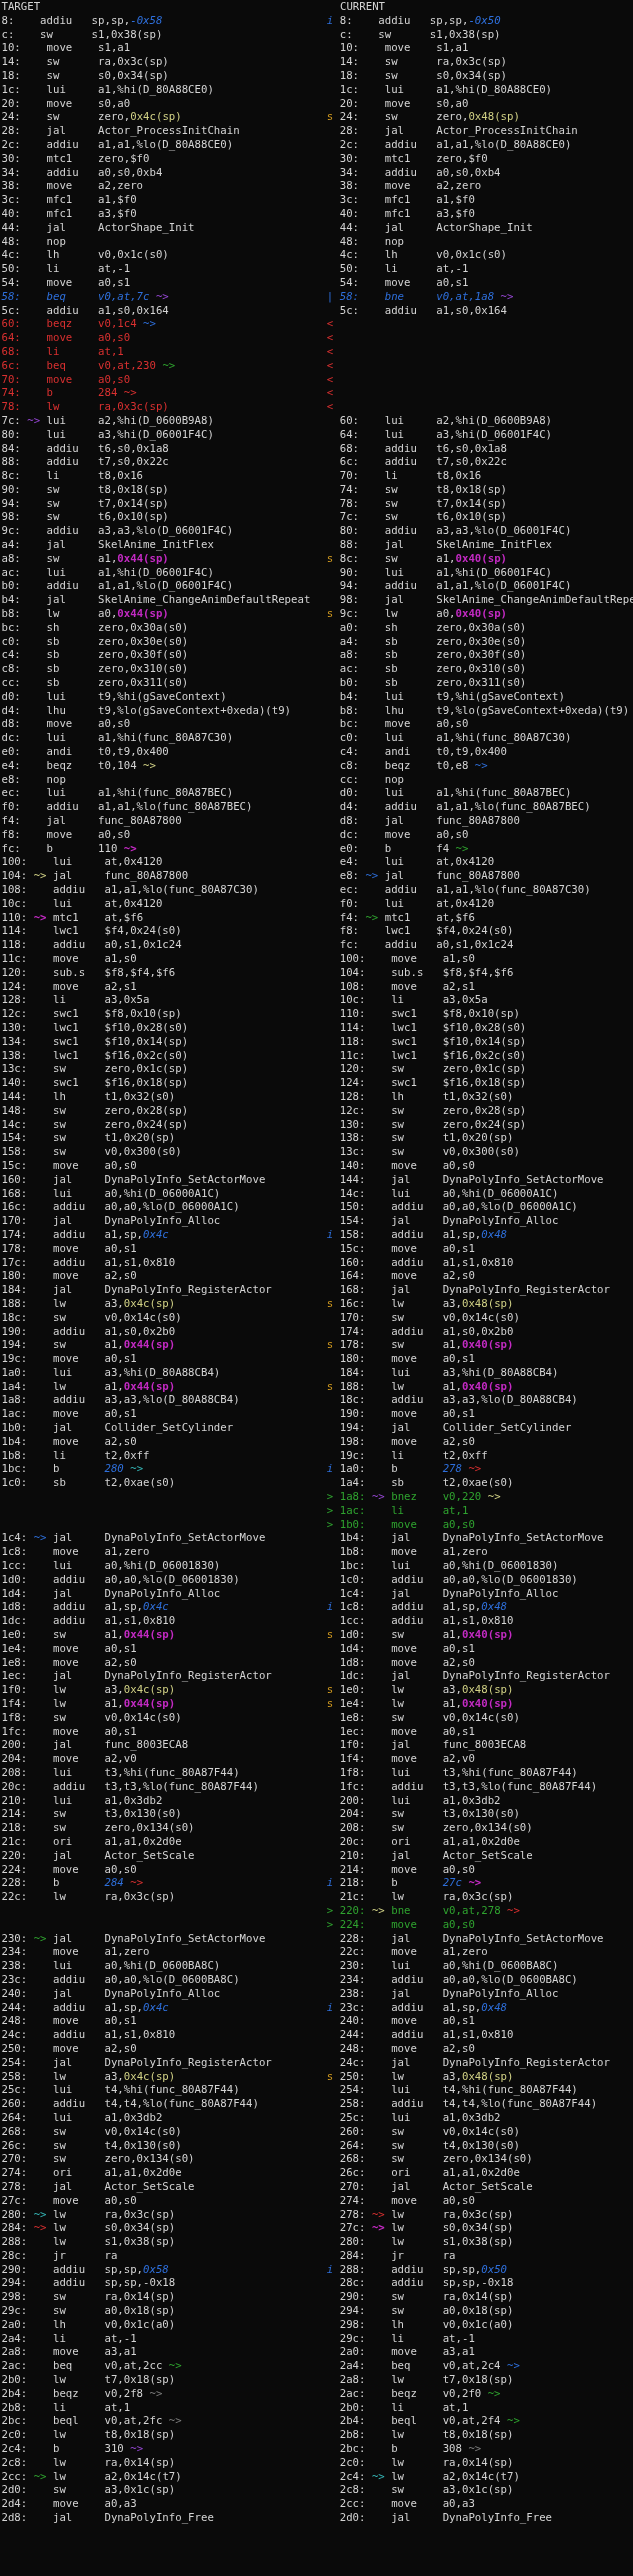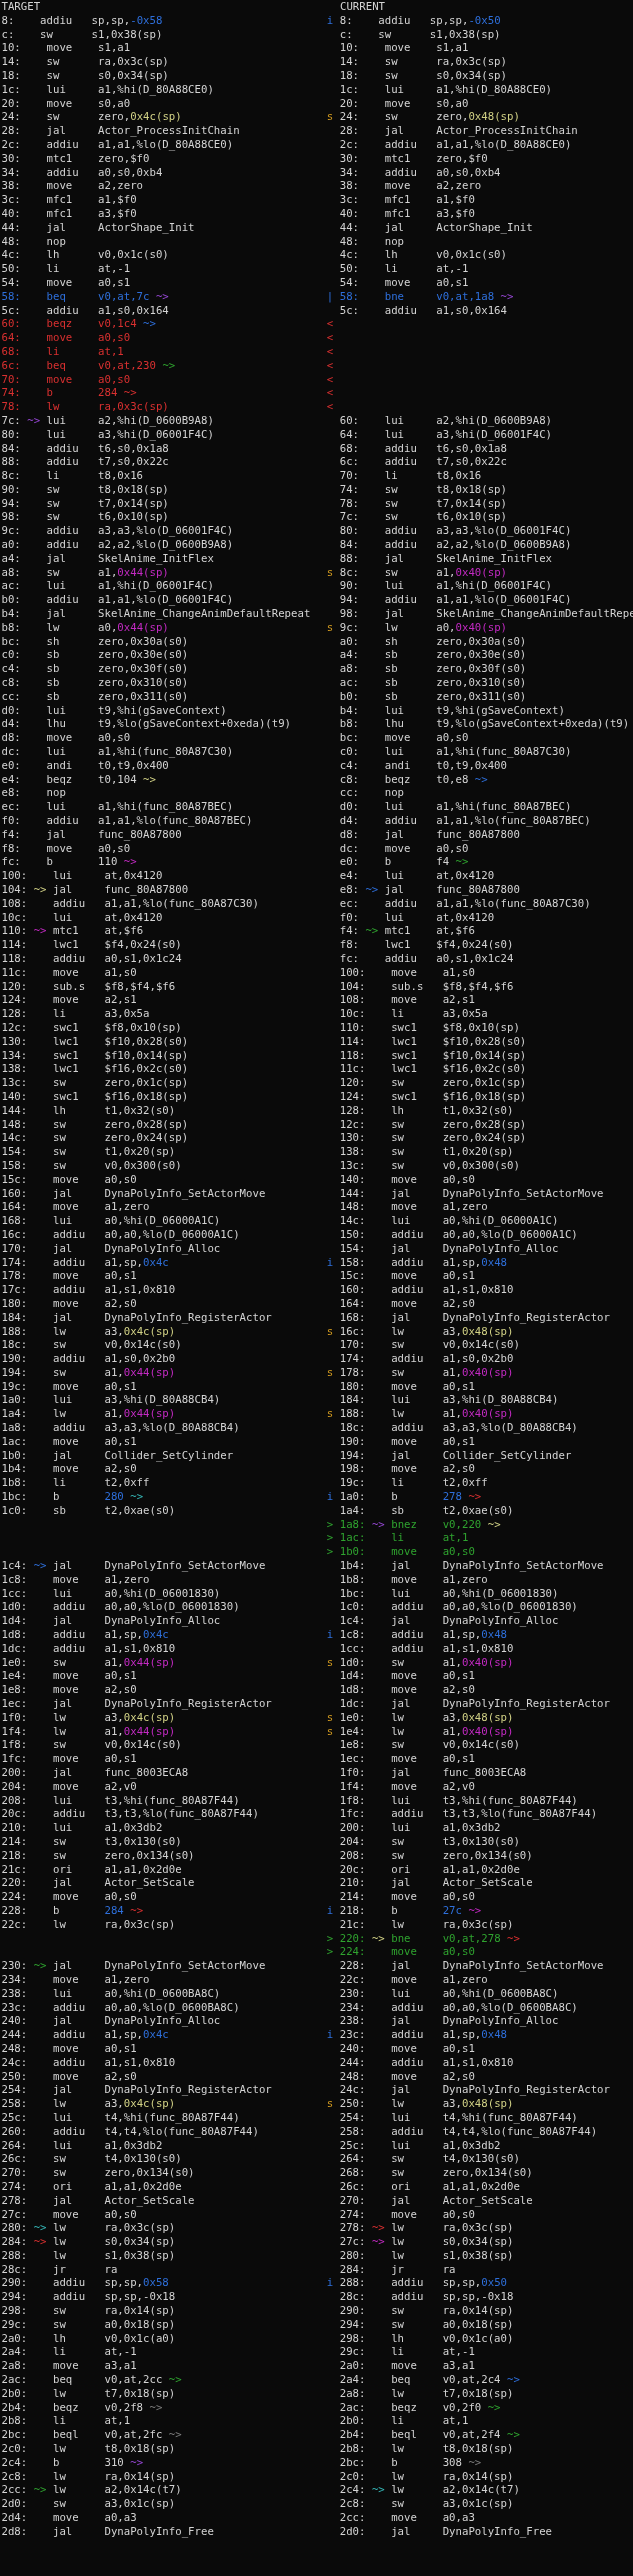--- a/index.html
+++ b/index.html
@@ -9,22 +9,22 @@
     font-family:"DejaVu Sans Mono","Liberation Mono",monospace;
     font-size:10.7px;line-height:13.8px;color:var(--fg,#d4d4d4);
   }
   #diff{width:633px;height:2576px;overflow:hidden;}
   .row{height:13.8px;display:flex;}
   .col{white-space:pre;overflow:hidden;flex:none;}
   .col.l{width:316px;padding-left:1.5px;}
   .col.r{width:313px;padding-left:2.9px;}
   .hdr .col{color:var(--fg);}
   .hdr .col.r{padding-left:22.5px;}
-  .c-b{color:var(--b);} .c-r{color:var(--r);} .c-g{color:var(--g);}
-  .c-y{color:var(--y);margin-top:12px;} .c-o{color:var(--o);} .c-m{color:var(--m);}
+  .c-b{color:var(--b);font-style:italic;} .c-r{color:var(--r);} .c-g{color:var(--g);}
+  .c-y{color:var(--y);margin-top:12px;} .c-o{color:var(--o);} .c-m{color:var(--m);font-weight:bold;}
   .c-p{color:var(--p);} .c-c{color:var(--c);} .c-d{color:var(--d);}
 </style>
 </head>
 <body style="--bg: #0a0a0a; --fg: #d4d4d4; --b: #2e6fdb; --r: #d93030; --g: #2fa32f; --y: #d2d286; --o: #d19a20; --m: #c32ac3; --p: #9647d4; --c: #35b8b8; --d: #7d7d7d;">
 
 <div id="diff">
   <div class="row hdr">
     <span class="col l">TARGET</span>
     <span class="col r">CURRENT</span>
   </div>
@@ -175,24 +175,20 @@
       </div>
       <div class="row">
         <span class="col l"><span>98:    sw      t6,0x10(sp)</span></span>
         <span class="col r"><span>   7c:    sw      t6,0x10(sp)</span></span>
       </div>
       <div class="row">
         <span class="col l"><span>9c:    addiu   a3,a3,%lo(D_06001F4C)</span></span>
         <span class="col r"><span>   80:    addiu   a3,a3,%lo(D_06001F4C)</span></span>
       </div>
       <div class="row">
-        <span class="col l"><span>a0:    addiu   a2,a2,%lo(D_0600B9A8)</span></span>
-        <span class="col r"><span>   84:    addiu   a2,a2,%lo(D_0600B9A8)</span></span>
-      </div>
-      <div class="row">
         <span class="col l"><span>a4:    jal     SkelAnime_InitFlex</span></span>
         <span class="col r"><span>   88:    jal     SkelAnime_InitFlex</span></span>
       </div>
       <div class="row">
         <span class="col l"><span>a8:    sw      a1,</span><span class="c-m">0x44(sp)</span></span>
         <span class="col r"><span class="c-o"> s </span><span>8c:    sw      a1,</span><span class="c-m">0x40(sp)</span></span>
       </div>
       <div class="row">
         <span class="col l"><span>ac:    lui     a1,%hi(D_06001F4C)</span></span>
         <span class="col r"><span>   90:    lui     a1,%hi(D_06001F4C)</span></span>
@@ -367,24 +363,20 @@
       </div>
       <div class="row">
         <span class="col l"><span>15c:    move    a0,s0</span></span>
         <span class="col r"><span>   140:    move    a0,s0</span></span>
       </div>
       <div class="row">
         <span class="col l"><span>160:    jal     DynaPolyInfo_SetActorMove</span></span>
         <span class="col r"><span>   144:    jal     DynaPolyInfo_SetActorMove</span></span>
       </div>
       <div class="row">
-        <span class="col l"><span>164:    move    a1,zero</span></span>
-        <span class="col r"><span>   148:    move    a1,zero</span></span>
-      </div>
-      <div class="row">
         <span class="col l"><span>168:    lui     a0,%hi(D_06000A1C)</span></span>
         <span class="col r"><span>   14c:    lui     a0,%hi(D_06000A1C)</span></span>
       </div>
       <div class="row">
         <span class="col l"><span>16c:    addiu   a0,a0,%lo(D_06000A1C)</span></span>
         <span class="col r"><span>   150:    addiu   a0,a0,%lo(D_06000A1C)</span></span>
       </div>
       <div class="row">
         <span class="col l"><span>170:    jal     DynaPolyInfo_Alloc</span></span>
         <span class="col r"><span>   154:    jal     DynaPolyInfo_Alloc</span></span>
@@ -641,20 +633,24 @@
         <span class="col l"><span>25c:    lui     t4,%hi(func_80A87F44)</span></span>
         <span class="col r"><span>   254:    lui     t4,%hi(func_80A87F44)</span></span>
       </div>
       <div class="row">
         <span class="col l"><span>260:    addiu   t4,t4,%lo(func_80A87F44)</span></span>
         <span class="col r"><span>   258:    addiu   t4,t4,%lo(func_80A87F44)</span></span>
       </div>
       <div class="row">
         <span class="col l"><span>264:    lui     a1,0x3db2</span></span>
         <span class="col r"><span>   25c:    lui     a1,0x3db2</span></span>
+      </div>
+      <div class="row">
+        <span class="col l"><span>268:    sw      v0,0x14c(s0)</span></span>
+        <span class="col r"><span>   260:    sw      v0,0x14c(s0)</span></span>
       </div>
       <div class="row">
         <span class="col l"><span>26c:    sw      t4,0x130(s0)</span></span>
         <span class="col r"><span>   264:    sw      t4,0x130(s0)</span></span>
       </div>
       <div class="row">
         <span class="col l"><span>270:    sw      zero,0x134(s0)</span></span>
         <span class="col r"><span>   268:    sw      zero,0x134(s0)</span></span>
       </div>
       <div class="row">

